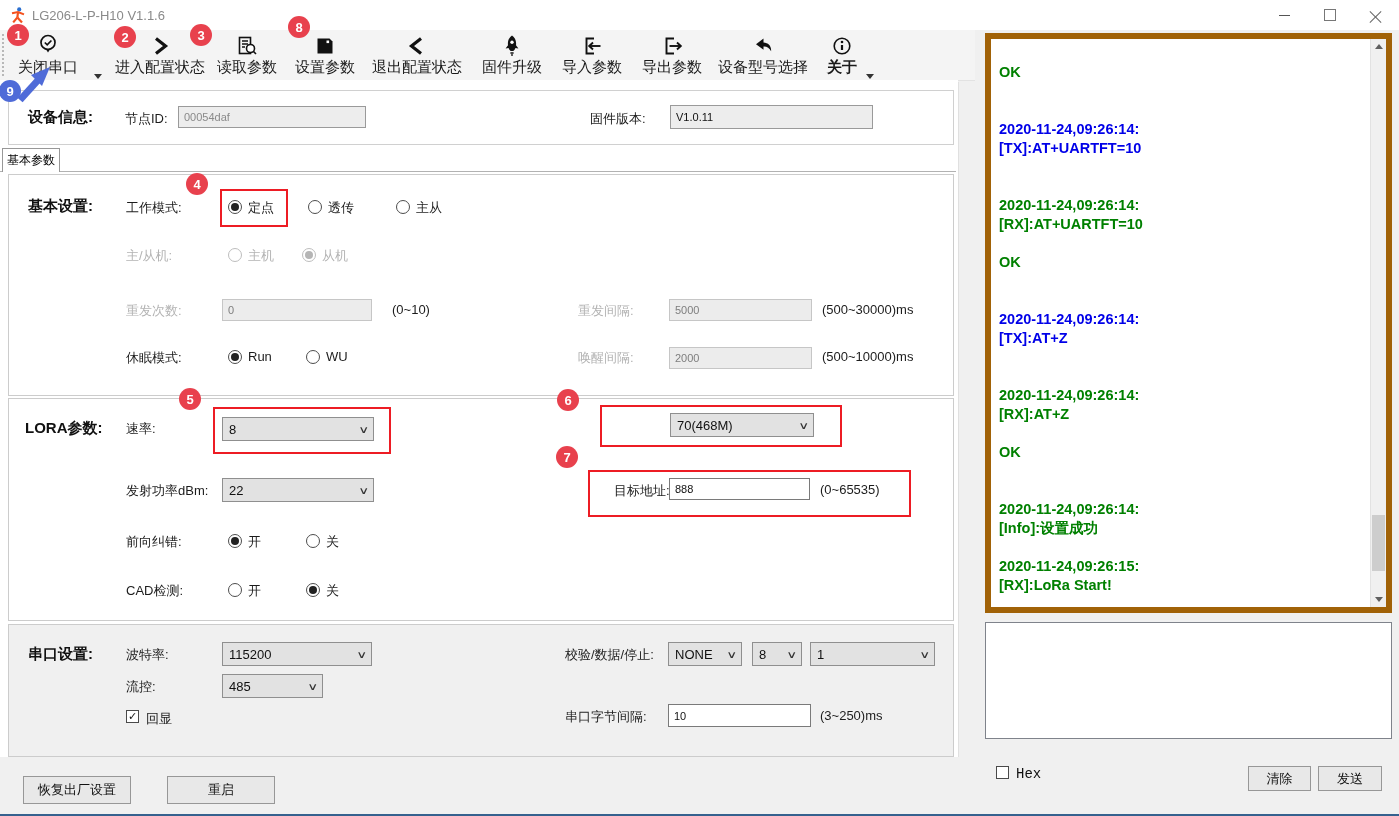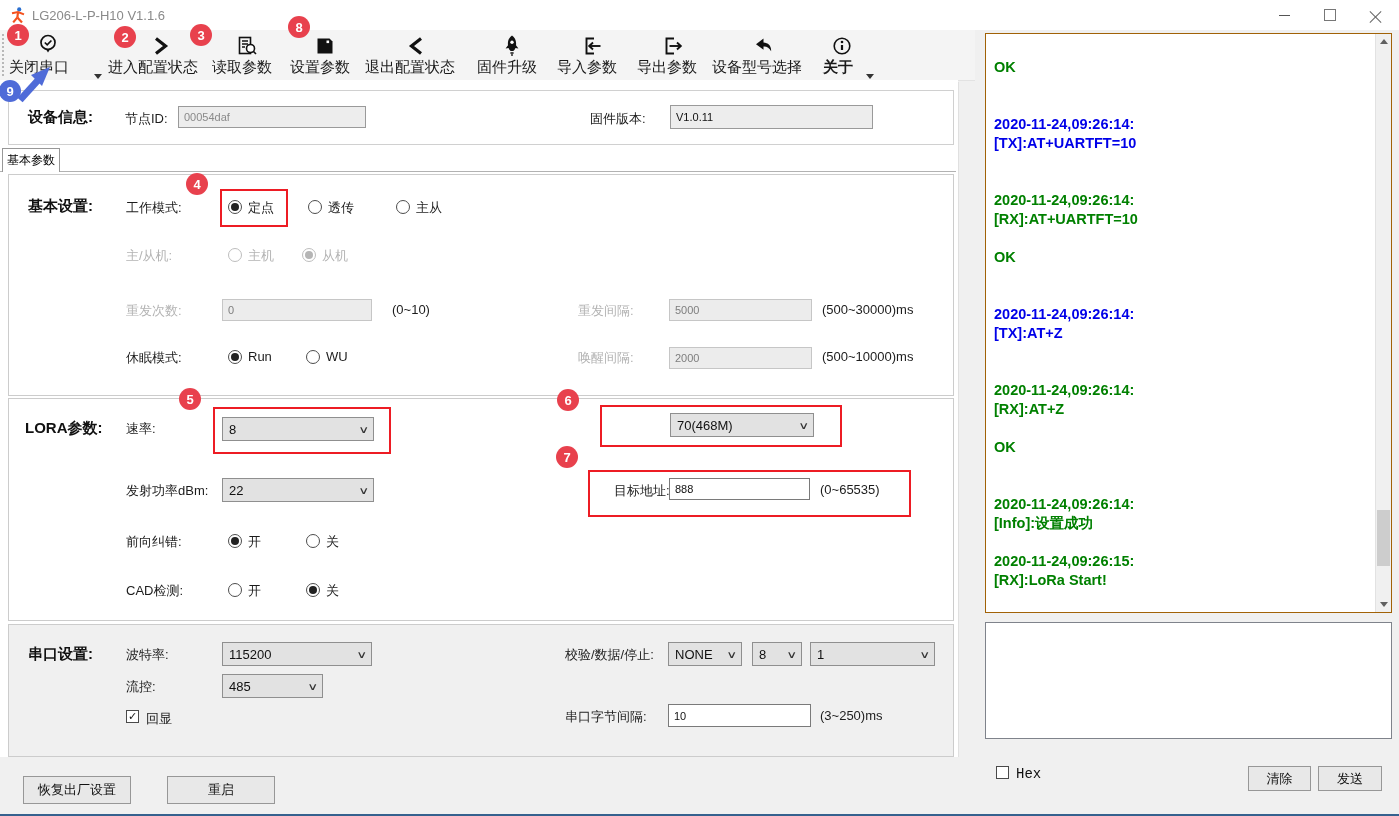--- a/index.html
+++ b/index.html
@@ -15,21 +15,21 @@
   .wb-min{left:1261px;} .wb-max{left:1307px;} .wb-close{left:1353px;}
   .wb-min i{display:block;width:11px;height:0;border-top:1px solid #555;}
   .wb-max i{display:block;width:10px;height:10px;border:1px solid #777;}
   .wb-close i{display:block;position:relative;width:12px;height:12px;}
   .wb-close i::before,.wb-close i::after{content:"";position:absolute;left:5px;top:0;width:1px;height:16px;background:#666;}
   .wb-close i::before{transform:rotate(45deg);} .wb-close i::after{transform:rotate(-45deg);}
 
   
   .toolbar{position:absolute;left:0;top:30px;width:975px;height:50px;background:#f4f4f4;border-bottom:1px solid #e2e2e2;}
   .grip{position:absolute;left:2px;top:4px;height:42px;width:0;border-left:2px dotted #b8b8b8;}
-  .titem{position:absolute;top:2px;height:46px;cursor:default;}
+  .titem{position:absolute;top:2px;height:46px;text-align:center;cursor:default;}
   .ticon{height:25px;display:flex;align-items:flex-end;justify-content:center;}
   .tlabel{font-size:15px;color:#1a1a1a;line-height:20px;white-space:nowrap;}
   .tcaret{position:absolute;top:44px;width:0;height:0;border-left:4px solid transparent;border-right:4px solid transparent;border-top:5px solid #333;}
 
   
   .leftpanel{position:absolute;left:0;top:80px;width:958px;height:677px;background:#ffffff;}
   .lscroll{position:absolute;left:958px;top:82px;width:16px;height:675px;background:#f0f0f0;border-left:1px solid #e0e0e0;}
   .box{position:absolute;background:#fff;border:1px solid #d0d0d0;box-sizing:border-box;}
   .sec{position:absolute;font-size:15px;font-weight:bold;color:#111;white-space:nowrap;}
   .lbl{position:absolute;font-size:13px;color:#1c1c1c;white-space:nowrap;}
@@ -61,21 +61,21 @@
 
   .grp{position:absolute;left:8px;width:946px;background:#fff;border:1px solid #cccccc;box-sizing:border-box;}
 
   
   .badge{position:absolute;width:22px;height:22px;border-radius:50%;background:#e8414d;color:#fff;font-size:13px;
          font-weight:bold;display:flex;align-items:center;justify-content:center;z-index:30;}
   .badge.blue{background:#4f6bd8;}
   .hl{position:absolute;border:2px solid #ed1c24;z-index:20;pointer-events:none;}
 
   
-  .logpanel{position:absolute;left:985px;top:33px;width:407px;height:580px;background:#fff;border:1px solid #a16207;box-sizing:border-box;overflow:hidden;}
+  .logpanel{position:absolute;left:985px;top:33px;width:407px;height:580px;background:#fff;border:6px solid #a16207;box-sizing:border-box;overflow:hidden;}
   .logbody{position:absolute;left:8px;top:24px;width:370px;font-weight:bold;font-size:14.5px;line-height:19px;}
   .log-entry.green{color:#008000;} .log-entry.blue{color:#0000e8;}
   .vsb{position:absolute;right:0;top:0;width:15px;height:100%;background:#f0f0f0;border-left:1px solid #e2e2e2;}
   .vsb .ar{position:absolute;left:0;width:15px;height:15px;display:flex;align-items:center;justify-content:center;}
   .vsb .ar i{width:0;height:0;border-left:4px solid transparent;border-right:4px solid transparent;}
   .vsb .up i{border-bottom:5px solid #606060;} .vsb .dn i{border-top:5px solid #606060;}
   .vsb .thumb{position:absolute;left:1px;width:13px;background:#cdcdcd;}
   .sendpanel{position:absolute;left:985px;top:622px;width:407px;height:117px;background:#fff;border:1px solid #7f838b;box-sizing:border-box;
              resize:none;font-family:inherit;font-size:13px;padding:4px;outline:none;}
   .hexlbl{position:absolute;font-family:"Liberation Mono","DejaVu Sans Mono",monospace;font-size:14px;color:#111;}

